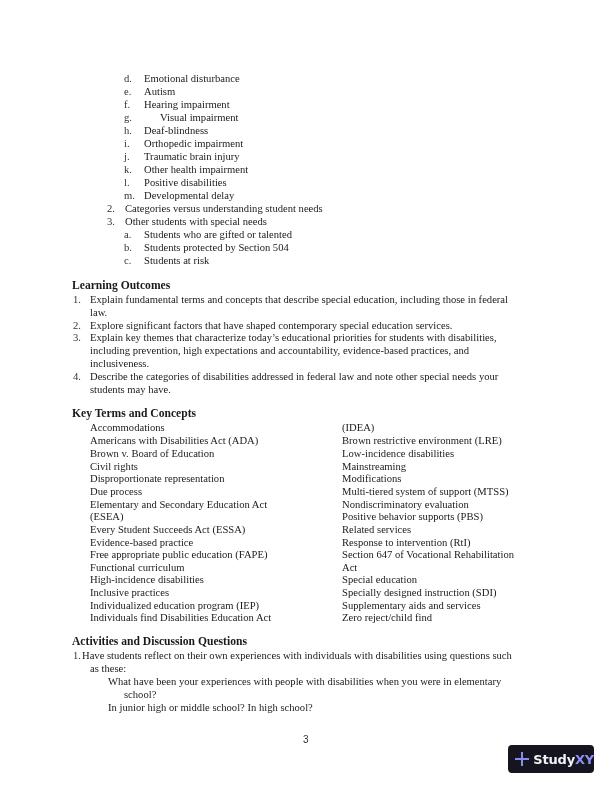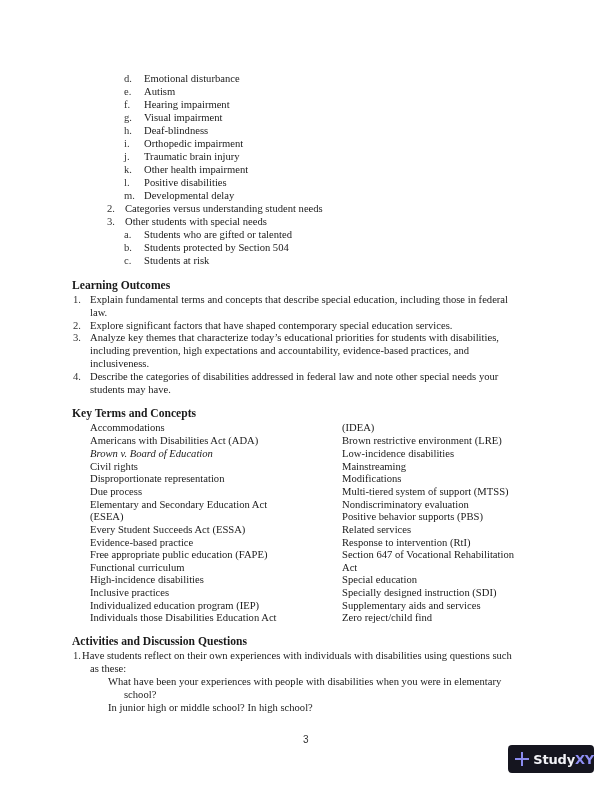--- a/index.html
+++ b/index.html
@@ -2,21 +2,21 @@
 <html><head>
 <meta charset="utf-8">
 <style>
   html, body { margin: 0; padding: 0; background: #ffffff; }
   body { width: 612px; height: 792px; position: relative; overflow: hidden;
          font-family: "Liberation Serif", serif; color: #1a1a1a; font-size: 10.6px; }
   .page { position: absolute; left: 0; top: 0; width: 612px; height: 792px; }
   .line { position: absolute; white-space: nowrap; line-height: 13px; }
   .lbl { position: absolute; white-space: nowrap; line-height: 13px; color: #333; }
   .h { position: absolute; font-weight: bold; font-size: 11.6px; white-space: nowrap; line-height: 14px; }
-  .italic { font-style: italic; }
+  .italic { }
   .pnum { position: absolute; left: 303px; top: 734px; font-family: "Liberation Sans", sans-serif;
           font-size: 10px; color: #333; }
   .badge { position: absolute; left: 508px; top: 745px; width: 86px; height: 28px;
            background: #15151f; border-radius: 4px; display: flex; align-items: center; }
   .badge .plus { position: relative; width: 14px; height: 14px; margin-left: 7px; }
   .badge .plus::before, .badge .plus::after { content: ""; position: absolute; background: #8b8cf0; }
   .badge .plus::before { left: 6px; top: 0; width: 2px; height: 14px; }
   .badge .plus::after { left: 0; top: 6px; width: 14px; height: 2px; }
   .badge .brand { margin-left: 6px; font-family: "DejaVu Sans", sans-serif; font-weight: bold;
                   font-size: 13px; color: #f2f2f7; letter-spacing: -0.2px; }
@@ -28,21 +28,21 @@
 <div class="page">
 
   <div>
     <span class="lbl" style="left:124px;top:72px">d.</span>
     <span class="line" style="left:144px;top:72px">Emotional disturbance</span>
     <span class="lbl" style="left:124px;top:85px">e.</span>
     <span class="line" style="left:144px;top:85px">Autism</span>
     <span class="lbl" style="left:124px;top:98px">f.</span>
     <span class="line" style="left:144px;top:98px">Hearing impairment</span>
     <span class="lbl" style="left:124px;top:111px">g.</span>
-    <span class="line" style="left:144px;top:111px">Visual impairment</span>
+    <span class="line" style="left:160px;top:111px">Visual impairment</span>
     <span class="lbl" style="left:124px;top:124px">h.</span>
     <span class="line" style="left:144px;top:124px">Deaf-blindness</span>
     <span class="lbl" style="left:124px;top:137px">i.</span>
     <span class="line" style="left:144px;top:137px">Orthopedic impairment</span>
     <span class="lbl" style="left:124px;top:150px">j.</span>
     <span class="line" style="left:144px;top:150px">Traumatic brain injury</span>
     <span class="lbl" style="left:124px;top:163px">k.</span>
     <span class="line" style="left:144px;top:163px">Other health impairment</span>
     <span class="lbl" style="left:124px;top:176px">l.</span>
     <span class="line" style="left:144px;top:176px">Positive disabilities</span>
@@ -70,21 +70,21 @@
     <span class="h" style="left:72px;top:279px">Learning Outcomes</span>
 
     <span class="lbl" style="left:73px;top:293px">1.</span>
     <span class="line" style="left:90px;top:293px">Explain fundamental terms and concepts that describe special education, including those in federal</span>
     <span class="line" style="left:90px;top:306px">law.</span>
 
     <span class="lbl" style="left:73px;top:319px">2.</span>
     <span class="line" style="left:90px;top:319px">Explore significant factors that have shaped contemporary special education services.</span>
 
     <span class="lbl" style="left:73px;top:331px">3.</span>
-    <span class="line" style="left:90px;top:331px">Analyze key themes that characterize today’s educational priorities for students with disabilities,</span>
+    <span class="line" style="left:90px;top:331px">Explain key themes that characterize today’s educational priorities for students with disabilities,</span>
     <span class="line" style="left:90px;top:344px">including prevention, high expectations and accountability, evidence-based practices, and</span>
     <span class="line" style="left:90px;top:357px">inclusiveness.</span>
 
     <span class="lbl" style="left:73px;top:370px">4.</span>
     <span class="line" style="left:90px;top:370px">Describe the categories of disabilities addressed in federal law and note other special needs your</span>
     <span class="line" style="left:90px;top:383px">students may have.</span>
   </div>
 
   <div>
     <span class="h" style="left:72px;top:407px">Key Terms and Concepts</span>
@@ -98,21 +98,21 @@
       <span class="line" style="left:90px;top:485px">Due process</span>
       <span class="line" style="left:90px;top:498px">Elementary and Secondary Education Act</span>
       <span class="line" style="left:90px;top:510px">(ESEA)</span>
       <span class="line" style="left:90px;top:523px">Every Student Succeeds Act (ESSA)</span>
       <span class="line" style="left:90px;top:536px">Evidence-based practice</span>
       <span class="line" style="left:90px;top:548px">Free appropriate public education (FAPE)</span>
       <span class="line" style="left:90px;top:561px">Functional curriculum</span>
       <span class="line" style="left:90px;top:573px">High-incidence disabilities</span>
       <span class="line" style="left:90px;top:586px">Inclusive practices</span>
       <span class="line" style="left:90px;top:599px">Individualized education program (IEP)</span>
-      <span class="line" style="left:90px;top:611px">Individuals those Disabilities Education Act</span>
+      <span class="line" style="left:90px;top:611px">Individuals find Disabilities Education Act</span>
     </div>
 
     <div>
       <span class="line" style="left:342px;top:421px">(IDEA)</span>
       <span class="line" style="left:342px;top:434px">Brown restrictive environment (LRE)</span>
       <span class="line" style="left:342px;top:447px">Low-incidence disabilities</span>
       <span class="line" style="left:342px;top:460px">Mainstreaming</span>
       <span class="line" style="left:342px;top:472px">Modifications</span>
       <span class="line" style="left:342px;top:485px">Multi-tiered system of support (MTSS)</span>
       <span class="line" style="left:342px;top:498px">Nondiscriminatory evaluation</span>

